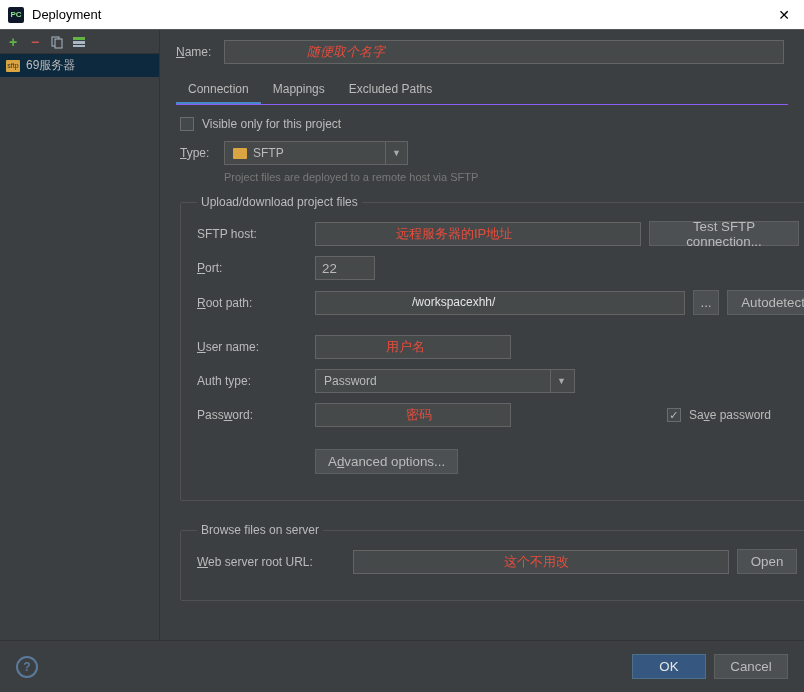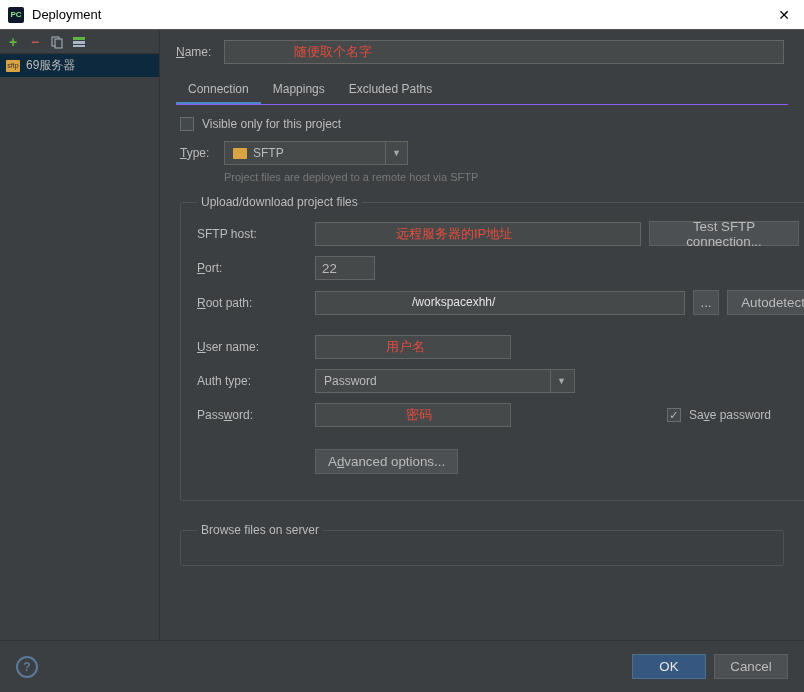--- a/index.html
+++ b/index.html
@@ -110,21 +110,21 @@
       <span class="srv-icon">sftp</span>
       <span>69服务器</span>
     </div>
   </div>
 
   <div class="content">
 
     <div class="name-row">
       <label><span class="und">N</span><span>ame:</span></label>
       <div class="input name-input rel">
-        <span class="annot" style="left:69px; top:2px;">随便取个名字</span>
+        <span class="annot" style="left:82px; top:2px;font-style:italic;">随便取个名字</span>
       </div>
     </div>
 
     <div class="tabs">
       <div class="tab active">Connection</div>
       <div class="tab">Mappings</div>
       <div class="tab">Excluded Paths</div>
     </div>
 
     <div class="form-area">
@@ -204,20 +204,27 @@
         <div style="height:12px;"></div>
 
         <div class="field">
           <label></label>
           <button class="btn">A<span class="und">d</span>vanced options...</button>
         </div>
       </fieldset>
 
       <fieldset>
         <legend>Browse files on server</legend>
+        <div class="field">
+          <label style="width:148px;"><span class="und">W</span>eb server root URL:</label>
+          <div class="input url rel">
+            <span class="annot" style="left:150px; top:2px;">这个不用改</span>
+          </div>
+          <button class="btn" style="width:60px;">Open</button>
+        </div>
       </fieldset>
 
     </div>
   </div>
 </div>
 
 <div class="footer">
   <div class="help">?</div>
   <div class="spacer"></div>
   <button class="btn primary">OK</button>

